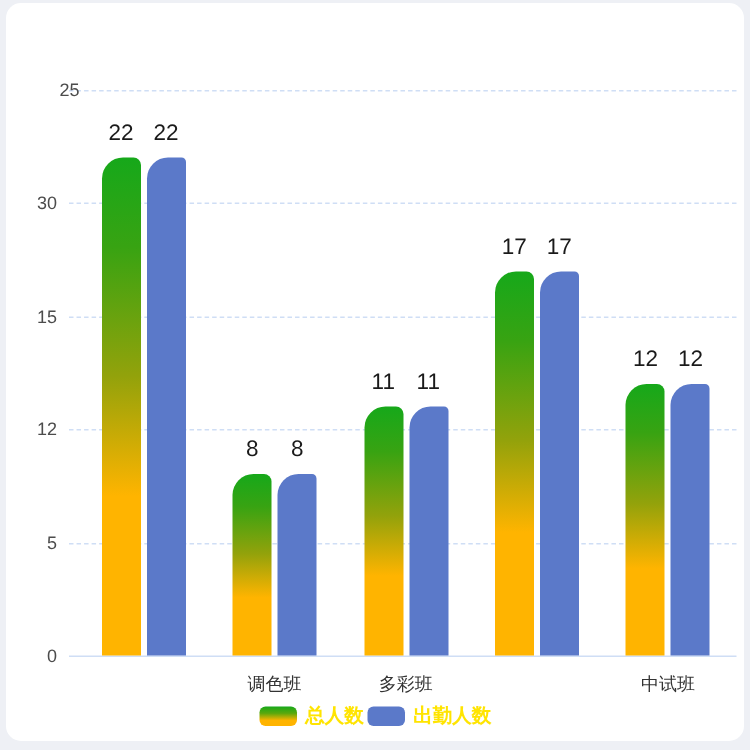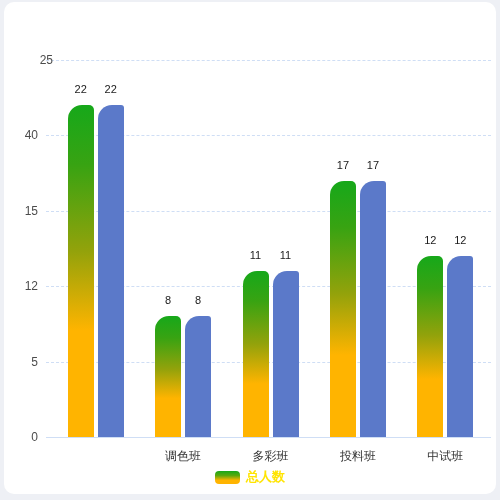--- a/index.html
+++ b/index.html
@@ -68,21 +68,21 @@
     background: linear-gradient(to bottom, #16a81a 0%, #38a312 18%, #93a20b 44%, #ffb400 68%, #ffb400 100%);
   }
   .bar.attend {
     background: #5b79c9;
     border-radius: 14px 3px 0 0;
   }
   
   .vlabel {
     position: absolute;
     text-align: center;
-    font-size: 11px;
+    font-size: 15px;
     color: #1a1a1a;
     line-height: 16px;
     font-weight: 400;
   }
   
   #legend {
     position: absolute;
     left: 0;
     right: 0;
     bottom: 10px;
@@ -118,51 +118,54 @@
 <body>
 
 <div id="card">
   <div id="chart">
     <div class="plot" id="plot-area"></div>
     <div id="legend">
         <div class="legend-item">
           <span class="legend-marker total"></span>
           <span class="legend-label">总人数</span>
         </div>
+        <div class="legend-item">
+          <span class="legend-marker attend"></span>
+          <span class="legend-label">出勤人数</span>
+        </div>
       </div>
   <div class="axisline" style="left: 42px; top: 435px; width: 445px;"></div>
       <div class="ytick" style="left: 4px; top: 429px;">0</div>
       <div class="gridline" style="left: 42px; top: 359.6px; width: 445px;"></div>
       <div class="ytick" style="left: 4px; top: 353.6px;">5</div>
       <div class="gridline" style="left: 42px; top: 284.2px; width: 445px;"></div>
       <div class="ytick" style="left: 4px; top: 278.2px;">12</div>
       <div class="gridline" style="left: 42px; top: 208.8px; width: 445px;"></div>
       <div class="ytick" style="left: 4px; top: 202.8px;">15</div>
       <div class="gridline" style="left: 42px; top: 133.4px; width: 445px;"></div>
-      <div class="ytick" style="left: 4px; top: 127.4px;">40</div>
+      <div class="ytick" style="left: 4px; top: 127.4px;">30</div>
       <div class="gridline" style="left: 42px; top: 58px; width: 445px;"></div>
       <div class="ytick" style="left: 19px; top: 52px;">25</div>
       <div class="bar total" title="总人数 包装班: 22" style="left: 63.7px; top: 103.24px; width: 26px; height: 331.76px;"></div>
       <div class="vlabel" style="left: 55.7px; top: 79.24px; width: 42px;">22</div>
       <div class="bar attend" title="出勤人数 包装班: 22" style="left: 93.7px; top: 103.24px; width: 26px; height: 331.76px;"></div>
       <div class="vlabel" style="left: 85.7px; top: 79.24px; width: 42px;">22</div>
       <div class="bar total" title="总人数 调色班: 8" style="left: 151.1px; top: 314.36px; width: 26px; height: 120.64px;"></div>
       <div class="vlabel" style="left: 143.1px; top: 290.36px; width: 42px;">8</div>
       <div class="bar attend" title="出勤人数 调色班: 8" style="left: 181.1px; top: 314.36px; width: 26px; height: 120.64px;"></div>
       <div class="vlabel" style="left: 173.1px; top: 290.36px; width: 42px;">8</div>
       <div class="xtick" style="left: 135.4px; top: 447px; width: 87.4px;">调色班</div>
       <div class="bar total" title="总人数 多彩班: 11" style="left: 238.5px; top: 269.12px; width: 26px; height: 165.88px;"></div>
       <div class="vlabel" style="left: 230.5px; top: 245.12px; width: 42px;">11</div>
       <div class="bar attend" title="出勤人数 多彩班: 11" style="left: 268.5px; top: 269.12px; width: 26px; height: 165.88px;"></div>
       <div class="vlabel" style="left: 260.5px; top: 245.12px; width: 42px;">11</div>
       <div class="xtick" style="left: 222.8px; top: 447px; width: 87.4px;">多彩班</div>
       <div class="bar total" title="总人数 投料班: 17" style="left: 325.9px; top: 178.64px; width: 26px; height: 256.36px;"></div>
       <div class="vlabel" style="left: 317.9px; top: 154.64px; width: 42px;">17</div>
       <div class="bar attend" title="出勤人数 投料班: 17" style="left: 355.9px; top: 178.64px; width: 26px; height: 256.36px;"></div>
       <div class="vlabel" style="left: 347.9px; top: 154.64px; width: 42px;">17</div>
-      <div class="xtick" style="left: 310.2px; top: 447px; width: 87.4px;">投料班</div>
       <div class="bar total" title="总人数 中试班: 12" style="left: 413.3px; top: 254.04px; width: 26px; height: 180.96px;"></div>
       <div class="vlabel" style="left: 405.3px; top: 230.04px; width: 42px;">12</div>
       <div class="bar attend" title="出勤人数 中试班: 12" style="left: 443.3px; top: 254.04px; width: 26px; height: 180.96px;"></div>
       <div class="vlabel" style="left: 435.3px; top: 230.04px; width: 42px;">12</div>
       <div class="xtick" style="left: 397.6px; top: 447px; width: 87.4px;">中试班</div>
     </div>
 </div>
 
 </body></html>

